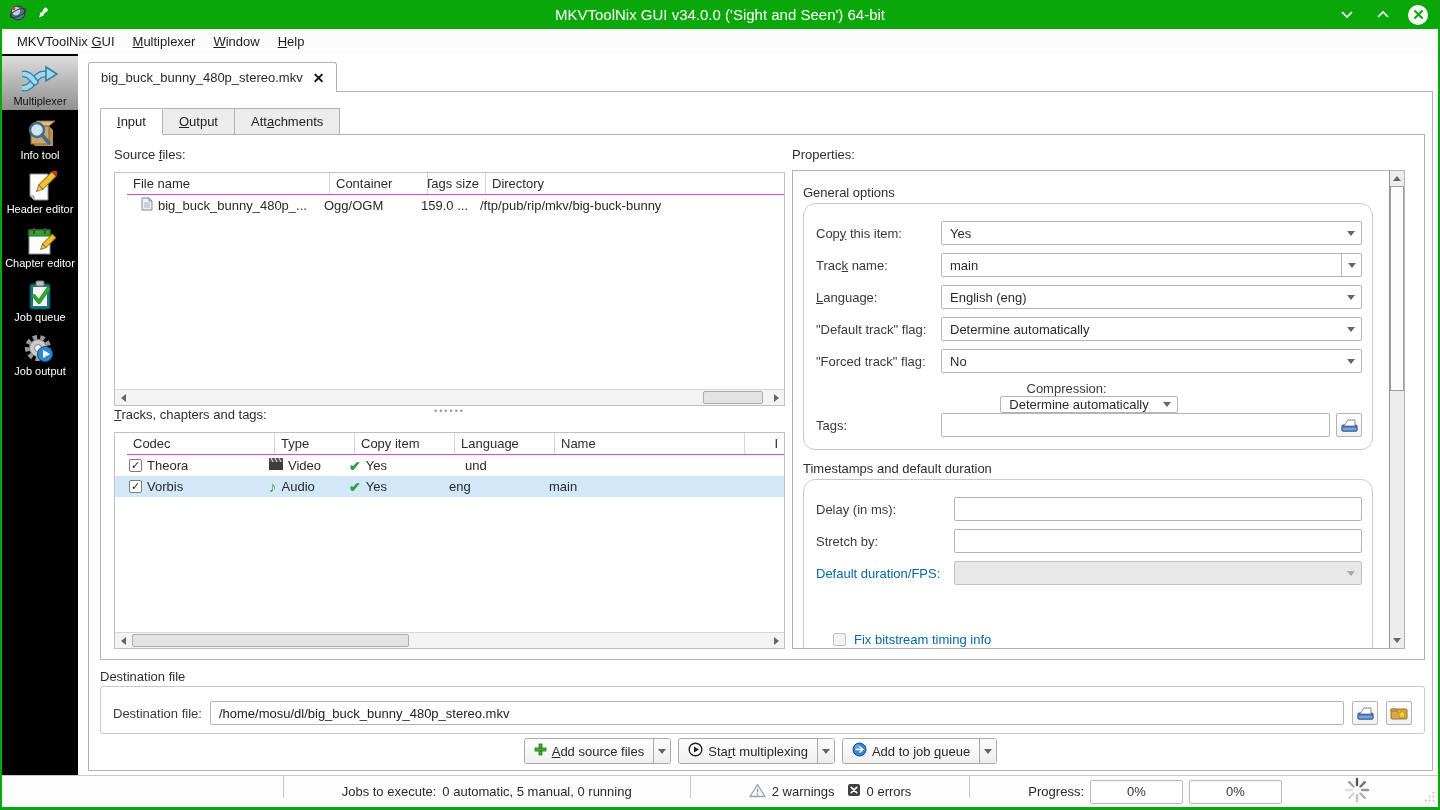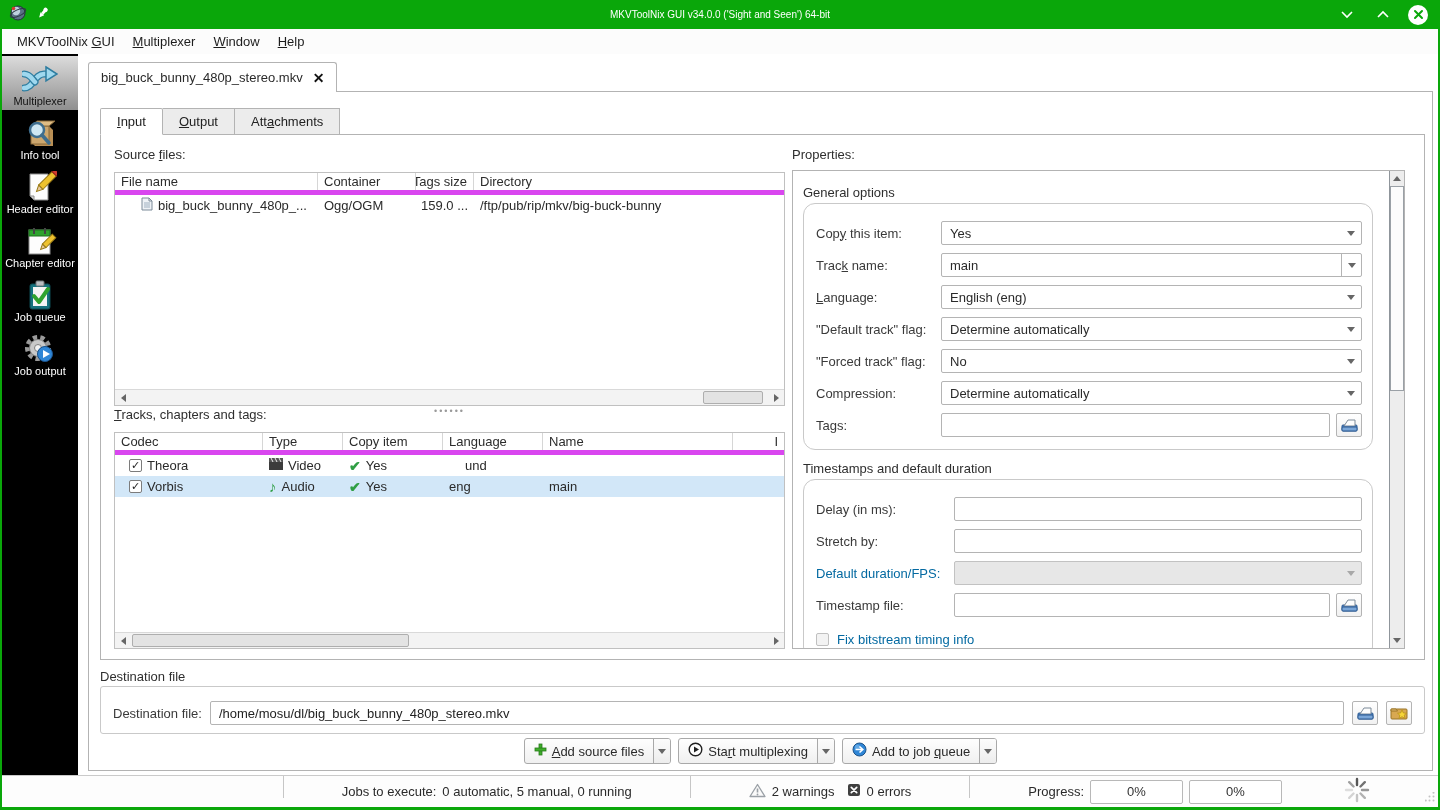--- a/index.html
+++ b/index.html
@@ -5,21 +5,21 @@
   * { box-sizing: border-box; }
   html,body { margin:0; padding:0; background:#444; }
   body { font-family:"Liberation Sans", sans-serif; font-size:13px; color:#2a2a2a; }
   u { text-decoration:underline; }
 
   .window { position:relative; width:1440px; height:810px; background:#0aa70a; overflow:hidden; }
 
   
   .titlebar { position:absolute; top:0; left:0; right:0; height:29px; background:#0aa70a; display:flex; align-items:center; }
   .titlebar .tb-left { display:flex; align-items:center; gap:9px; padding-left:9px; z-index:2; }
-  .titlebar .tb-title { position:absolute; left:0; right:0; text-align:center; color:#fff; font-size:10px; }
+  .titlebar .tb-title { position:absolute; left:0; right:0; text-align:center; color:#fff; font-size:15px; }
   .titlebar .tb-right { margin-left:auto; display:flex; align-items:center; gap:14px; padding-right:12px; z-index:2; }
   .tb-btn { width:22px; height:22px; display:flex; align-items:center; justify-content:center; cursor:default; }
   .close-circle { width:20px; height:20px; background:#fff; border-radius:50%; display:flex; align-items:center; justify-content:center; }
 
   
   .inner { position:absolute; top:29px; left:2px; right:2px; bottom:3px; background:#fff; display:flex; flex-direction:column; }
   .menubar { height:25px; background:#fcfcfc; display:flex; align-items:center; padding-left:6px; flex:0 0 auto; }
   .menu-item { padding:3px 9px; color:#1d1d1d; }
 
   
@@ -46,21 +46,21 @@
   .tabbar { position:absolute; left:11px; top:16px; display:flex; z-index:3; }
   .ptab { height:27px; padding:0 16px; display:flex; align-items:center; border:1px solid #b3b3b3; background:#ececec; color:#222; }
   .ptab + .ptab { border-left:none; }
   .ptab.active { background:#fff; border-bottom:1px solid #fff; border-radius:2px 2px 0 0; }
   .page { position:absolute; left:11px; top:42px; width:1325px; height:526px; border:1px solid #b3b3b3; background:#fff; }
 
   .sec-label { position:absolute; color:#2e2e2e; }
 
   
   .qtable { position:absolute; border:1px solid #c0c0c0; background:#fff; overflow:hidden; }
-  .thead { display:flex; height:22px; border-bottom:5px solid #d946ef; align-items:flex-start; }
+  .thead { display:flex; height:22px; border-bottom:1px solid #d946ef; align-items:flex-start;margin-left:12px; }
   .th { padding:0 6px; color:#2c2c2c; border-right:1px solid #d6d6d6; height:100%; display:flex; align-items:center; overflow:hidden; white-space:nowrap; }
   .th:last-child { border-right:none; }
   .trow { display:flex; height:21px; align-items:center; white-space:nowrap; }
   .trow.selected { background:#d2e7f8; }
   .td { padding:0 6px; overflow:hidden; display:flex; align-items:center; gap:5px; }
   .right { justify-content:flex-end; text-align:right; }
 
   .checkbox { width:13px; height:13px; border:1px solid #7c7c7c; background:#fff; border-radius:2px;
               display:inline-flex; align-items:center; justify-content:center; font-size:11px; line-height:11px; color:#222; flex:0 0 auto; }
   .checkbox.disabled { border-color:#c0c0c0; background:#f3f3f3; }
@@ -427,21 +427,21 @@
                 <div class="prow" style="top:145px;">
                   <span class="plabel" style="width:125px;">"Forced track" flag:</span>
                   <div class="combo" style="flex:1;">
                     <span class="cval">No</span>
                     <span class="carr">
                         <span class="tri-d"></span>
                       </span>
                   </div>
                 </div>
 
-                <div class="prow" style="top:177px;">
+                <div class="prow" style="top:177px;flex-direction:column;">
                   <span class="plabel" style="width:125px;">Compression:</span>
                   <div class="combo" style="flex:1;">
                     <span class="cval">Determine automatically</span>
                     <span class="carr">
                         <span class="tri-d"></span>
                       </span>
                   </div>
                 </div>
 
                 <div class="prow" style="top:209px; gap:6px;">
@@ -479,35 +479,22 @@
                 <div class="prow" style="top:81px;">
                   <span class="plabel dis" style="width:138px;">Default duration/FPS:</span>
                   <div class="combo disabled" style="flex:1;">
                     <span class="cval"></span>
                     <span class="carr">
                         <span class="tri-d" style="border-top-color:#a8a8a8;"></span>
                       </span>
                   </div>
                 </div>
 
-                <div class="prow" style="top:113px; gap:6px;">
-                  <span class="plabel" style="width:132px;">Timestamp file:</span>
-                  <div class="tinput" style="flex:1;">
-                    <input type="text" value="" style="">
-                  </div>
-                  <span class="mini-btn">
-                    <svg width="17" height="14" viewBox="0 0 17 14">
-                      <rect x="1" y="7" width="15" height="6" rx="1" fill="#4a81c4" stroke="#2c5a92"></rect>
-                      <polygon points="3,8 7,2 14,2 14,8" fill="#fdfdfd" stroke="#7d8b99"></polygon>
-                      <rect x="1" y="9" width="15" height="4" rx="1" fill="#7aa6d8" stroke="#2c5a92"></rect>
-                    </svg>
-                  </span>
-                </div>
-
-                <div class="prow" style="top:147px; gap:8px;">
+
+                <div class="prow" style="top:147px; gap:8px;margin-left:17px;">
                   <span class="checkbox disabled"></span>
                   <span class="plabel dis">Fix bitstream timing info</span>
                 </div>
               </div>
 
               <div class="vscroll">
                 <div class="vs-arrow up">
                     <span class="tri-u"></span>
                   </div>
                 <div class="vs-thumb" style="top:15px; height:205px;"></div>

